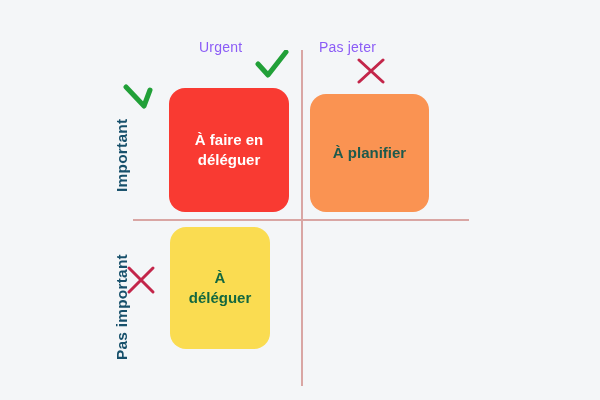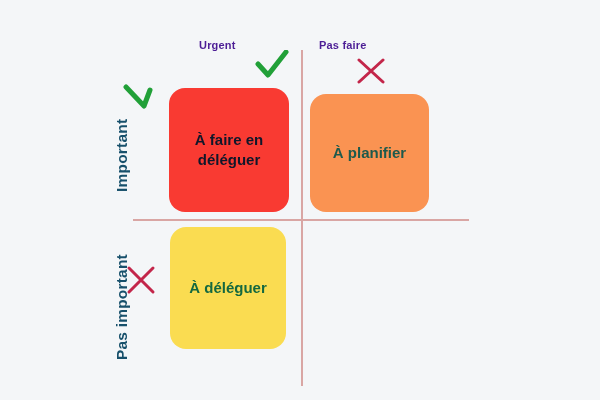--- a/index.html
+++ b/index.html
@@ -33,23 +33,23 @@
   #axis-horizontal {
     left: 133px;
     top: 219px;
     width: 336px;
     height: 1.5px;
   }
 
   
   .col-header {
     position: absolute;
-    color: #4c1d95;
-    font-weight: bold;
-    font-size: 11px;
+    color: #8b5cf6;
+    font-weight: normal;
+    font-size: 14px;
     letter-spacing: .2px;
     white-space: nowrap;
   }
   #header-urgent   { left: 199px; top: 39px; }
   #header-not-urgent { left: 319px; top: 39px; }
 
   
   .row-header {
     position: absolute;
     color: #17506b;
@@ -81,34 +81,34 @@
     justify-content: center;
     text-align: center;
     font-weight: bold;
     font-size: 15px;
     line-height: 1.35;
     padding: 0 12px;
     box-sizing: border-box;
   }
   #quadrant-do       { left: 169px; top: 88px;  width: 120px; height: 124px; }
   #quadrant-schedule { left: 310px; top: 94px;  width: 119px; height: 118px; }
-  #quadrant-delegate { left: 170px; top: 227px; width: 116px; height: 122px; }
+  #quadrant-delegate { left: 170px; top: 227px; width: 100px; height: 122px; }
   #quadrant-delete   { left: 312px; top: 227px; width: 117px; height: 121px; }
 </style>
 </head>
 <body>
 
 <div id="matrix">
 
   <div class="axis-line" id="axis-vertical"></div>
   <div class="axis-line" id="axis-horizontal"></div>
 
   <div class="col-header" id="header-urgent">Urgent</div>
 
-  <div class="col-header" id="header-not-urgent">Pas faire</div>
+  <div class="col-header" id="header-not-urgent">Pas jeter</div>
 
   <div class="row-header" id="header-important">Important</div>
 
   <div class="row-header" id="header-not-important">Pas important</div>
 
   <div class="mark" id="check-urgent">
     <svg width="34" height="30" viewBox="0 0 34 30">
       <path d="M3 14 L13 25 L31 2" fill="none" stroke="#21a038" stroke-width="5" stroke-linecap="round" stroke-linejoin="round"></path>
     </svg>
   </div>
@@ -124,21 +124,21 @@
       <path d="M6 3 L24 22 L30 6" fill="none" stroke="#21a038" stroke-width="5" stroke-linecap="round" stroke-linejoin="round"></path>
     </svg>
   </div>
 
   <div class="mark" id="cross-not-important">
     <svg width="30" height="30" viewBox="0 0 30 30">
       <path d="M3 3 L27 27 M27 3 L3 27" fill="none" stroke="#c3264a" stroke-width="3" stroke-linecap="round"></path>
     </svg>
   </div>
 
-  <div class="quadrant" id="quadrant-do" style="background:#f93a32;color:#0f172a;">
+  <div class="quadrant" id="quadrant-do" style="background:#f93a32;color:#ffffff;">
     <span>
       <span>À faire en</span><br>
       <span>déléguer</span>
     </span>
   </div>
 
   <div class="quadrant" id="quadrant-schedule" style="background:#fa9352;color:#1d5a4c;">
     <span>À planifier</span>
   </div>
 

